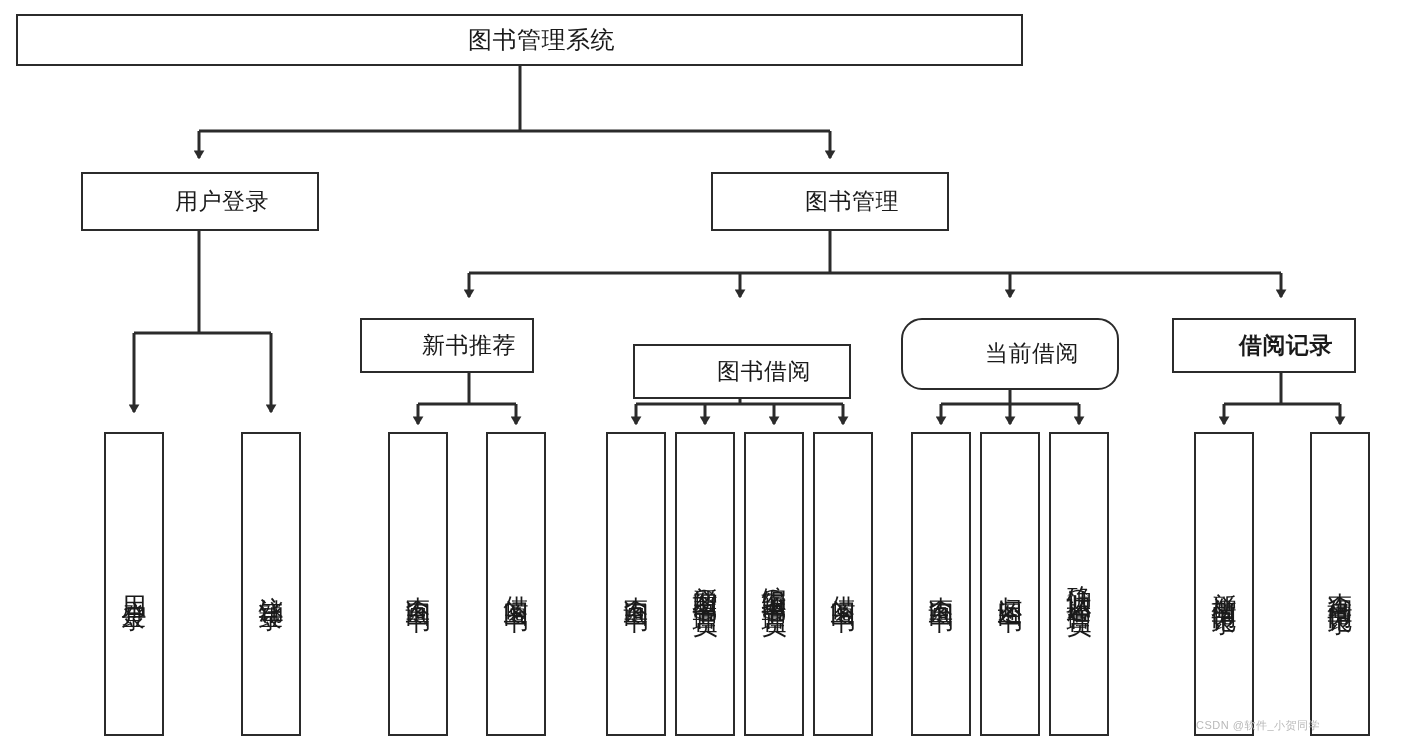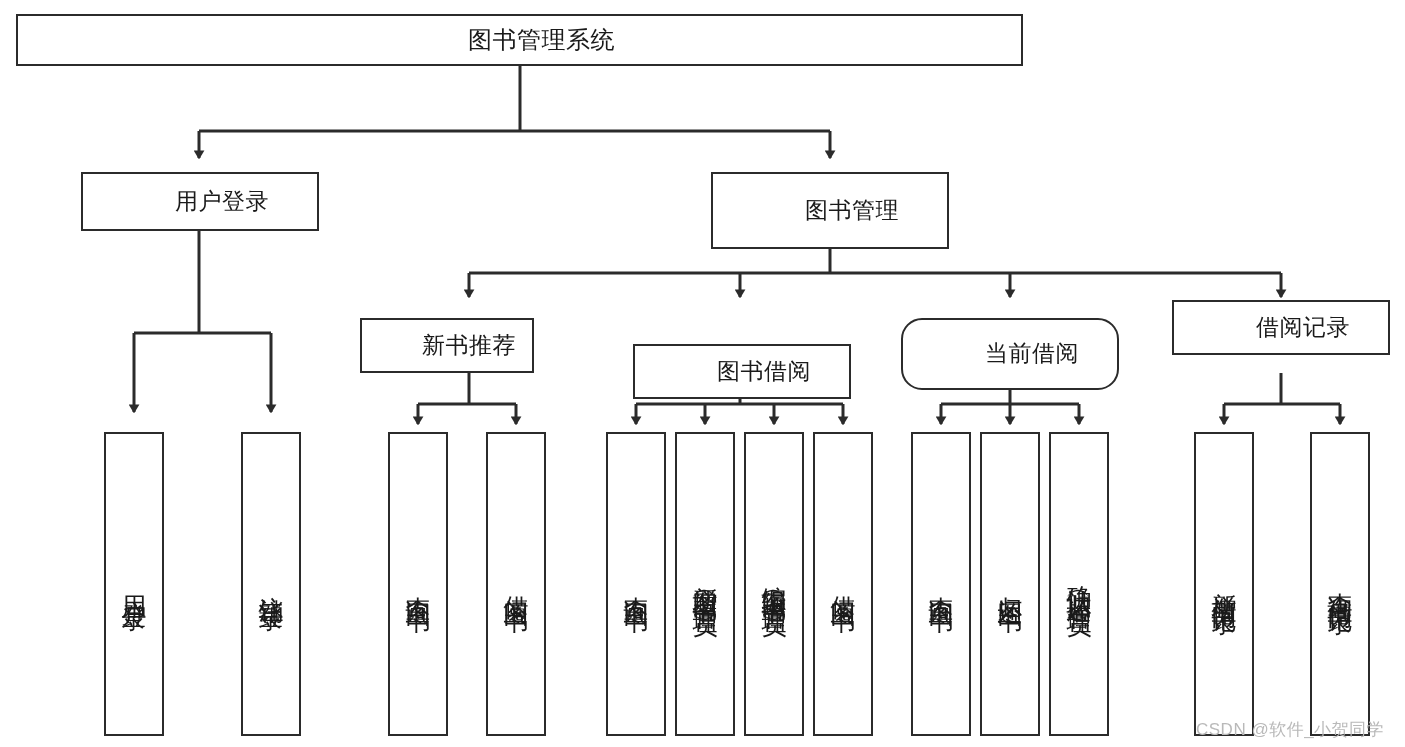--- a/index.html
+++ b/index.html
@@ -61,21 +61,21 @@
     writing-mode: vertical-rl;
     text-orientation: upright;
     font-size: 25px;
     line-height: 1;
     letter-spacing: 4px;
     white-space: nowrap;
   }
   .watermark {
     position: absolute;
     color: #b9b9b9;
-    font-size: 17px;
+    font-size: 11px;
     white-space: nowrap;
     letter-spacing: 0.5px;
   }
 </style>
 </head>
 <body>
 
 <div id="canvas">
 
   <svg id="edges" viewBox="0 0 1405 747" xmlns="http://www.w3.org/2000/svg">
@@ -130,37 +130,37 @@
   </svg>
 
   <div class="node horiz root" style="left:16px; top:14px; width:1007px; height:52px;">
     <span class="label">图书管理系统</span>
   </div>
 
   <div class="node horiz" style="left:81px; top:172px; width:238px; height:59px;">
     <span class="label">用户登录</span>
   </div>
 
-  <div class="node horiz" style="left:711px; top:172px; width:238px; height:77px;">
+  <div class="node horiz" style="left:711px; top:172px; width:238px; height:59px;">
     <span class="label">图书管理</span>
   </div>
 
   <div class="node horiz" style="left:360px; top:318px; width:174px; height:55px;">
     <span class="label">新书推荐</span>
   </div>
 
   <div class="node horiz" style="left:633px; top:318px; width:218px; height:55px;margin-top:26px;">
     <span class="label">图书借阅</span>
   </div>
 
   <div class="node horiz" style="left:901px; top:318px; width:218px; height:72px;border-radius:21px;">
     <span class="label">当前借阅</span>
   </div>
 
-  <div class="node horiz" style="left:1172px; top:300px; width:218px; height:55px;">
+  <div class="node horiz" style="left:1172px; top:318px; width:184px; height:55px;font-weight:bold;">
     <span class="label">借阅记录</span>
   </div>
 
   <div class="node vert" style="left:104px; top:432px; width:60px; height:304px;">
     <span class="label">用户登录</span>
   </div>
 
   <div class="node vert" style="left:241px; top:432px; width:60px; height:304px;">
     <span class="label">注销登录</span>
   </div>

